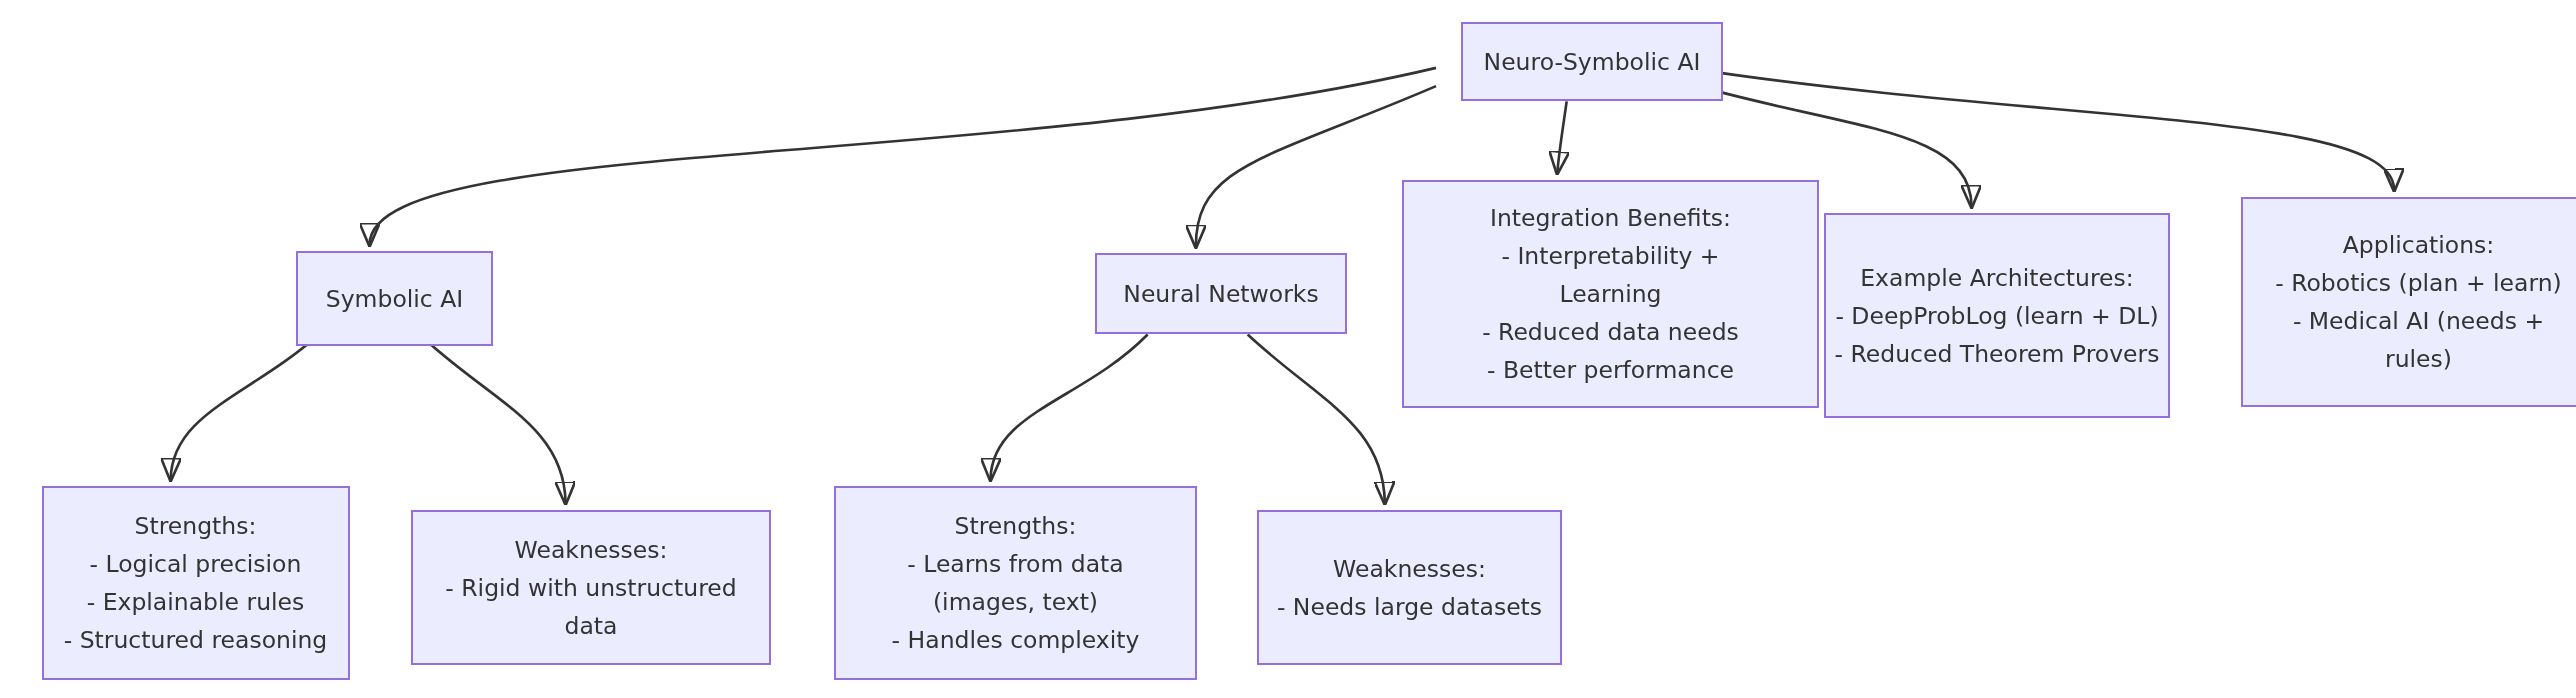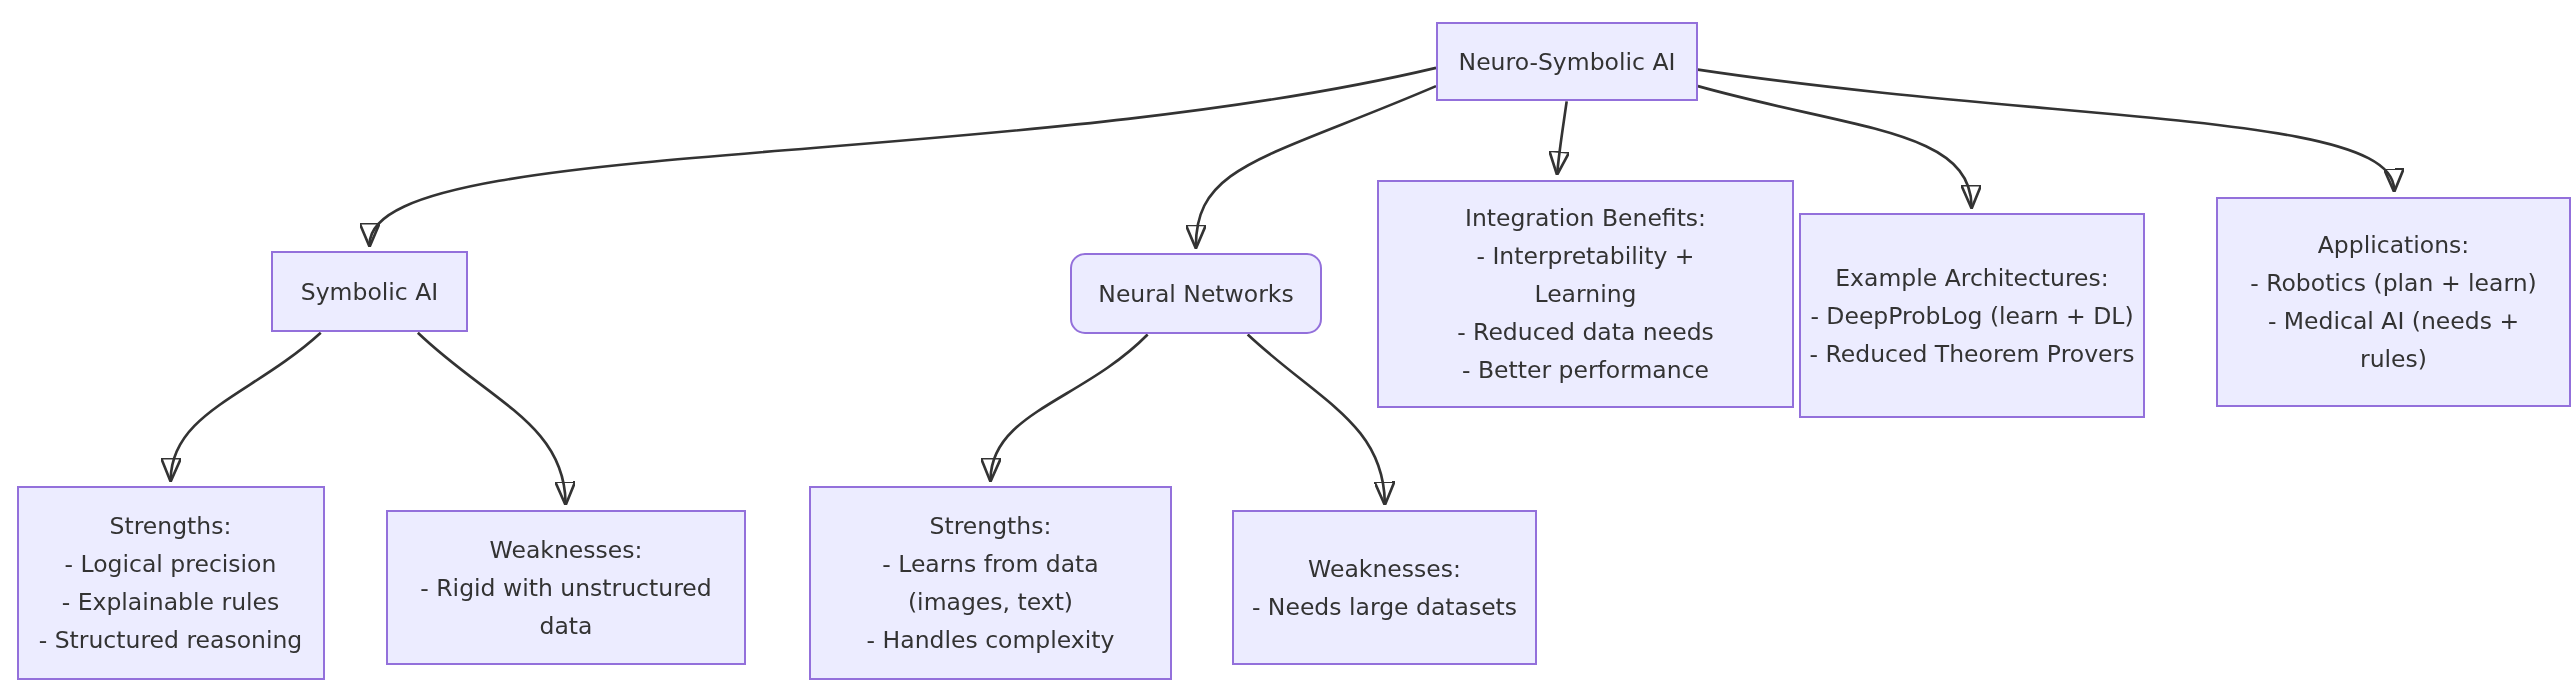--- a/index.html
+++ b/index.html
@@ -32,20 +32,21 @@
     background:var(--node-fill);
     border:2.4px solid var(--node-border);
     color:var(--text-color);
     display:flex;
     flex-direction:column;
     justify-content:center;
     align-items:center;
     text-align:center;
     font-size:23.5px;
     line-height:38px;
+    margin-left:25px;
   }
   .node .line{white-space:nowrap;}
 </style>
 </head>
 <body>
 
 <div class="canvas">
 
   <svg class="edges" viewBox="0 0 4377 1187" xmlns="http://www.w3.org/2000/svg">
     <defs>
@@ -61,25 +62,25 @@
     <path d="M 545,565 C 430,670 292,700 290,814" marker-end="url(#arrow)"></path>
     <path d="M 710,565 C 830,680 959,720 961,854" marker-end="url(#arrow)"></path>
     <path d="M 1950,568 C 1840,680 1685,700 1683,814" marker-end="url(#arrow)"></path>
     <path d="M 2120,568 C 2240,680 2351,720 2353,854" marker-end="url(#arrow)"></path>
   </svg>
 
   <div class="node" style="left:1436px;top:22.4px;width:262px;height:79px;">
     <div class="line">Neuro-Symbolic AI</div>
   </div>
 
-  <div class="node" style="left:271px;top:251px;width:197px;height:81px;">
+  <div class="node" style="left:271px;top:251px;width:197px;height:95px;">
     <div class="line">Symbolic AI</div>
   </div>
 
-  <div class="node" style="left:1070px;top:253px;width:252px;height:81px;border-radius:15px;">
+  <div class="node" style="left:1070px;top:253px;width:252px;height:81px;">
     <div class="line">Neural Networks</div>
   </div>
 
   <div class="node" style="left:1377px;top:180px;width:417px;height:228px;">
     <div class="line">Integration Benefits:</div>
     <div class="line">- Interpretability +</div>
     <div class="line">Learning</div>
     <div class="line">- Reduced data needs</div>
     <div class="line">- Better performance</div>
   </div>

